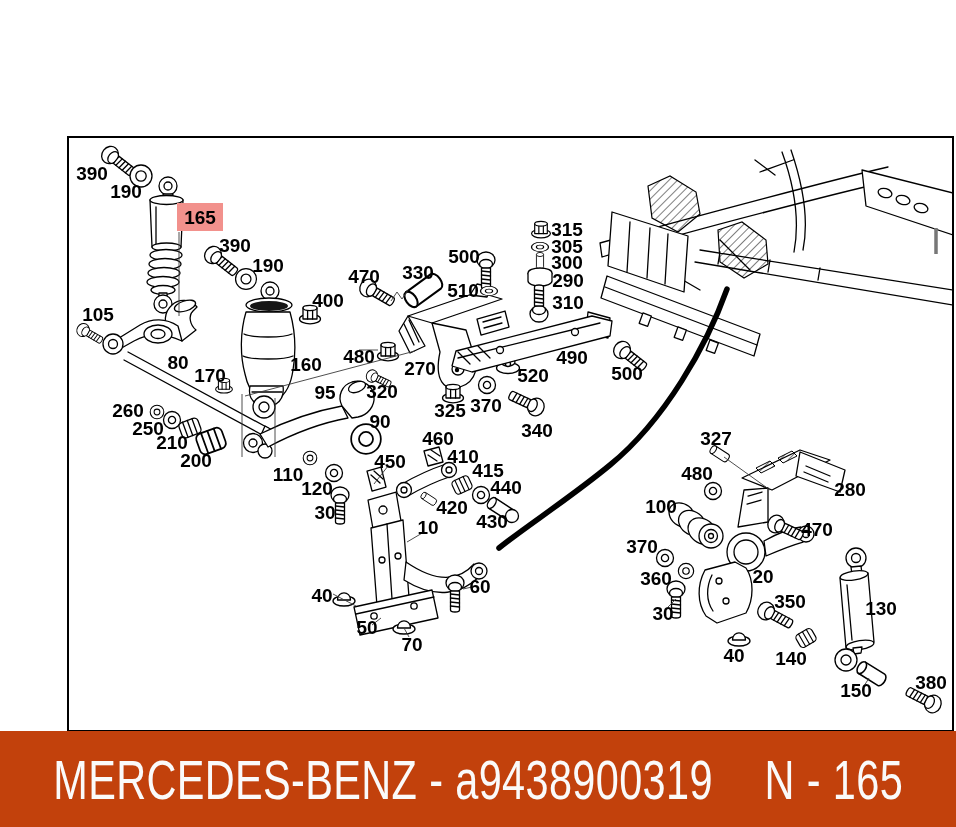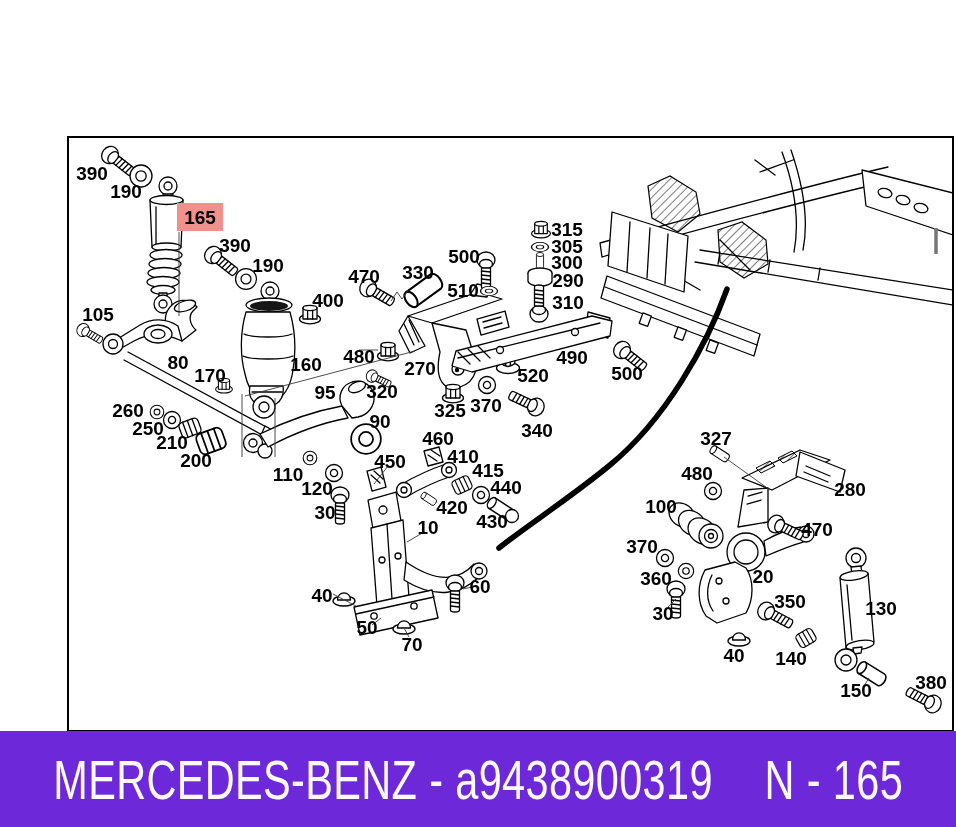--- a/index.html
+++ b/index.html
@@ -471,20 +471,20 @@
         <text x="763" y="583" class="lbl">20</text>
         <text x="790" y="608" class="lbl">350</text>
         <text x="881" y="615" class="lbl">130</text>
         <text x="734" y="662" class="lbl">40</text>
         <text x="791" y="665" class="lbl">140</text>
         <text x="856" y="697" class="lbl">150</text>
         <text x="931" y="689" class="lbl">380</text>
       </g>
 </svg>
 
-<div class="footer" style="background: #6d28d9; color: rgb(250, 250, 250); justify-content: center;">
+<div class="footer" style="background: #c2410c; color: rgb(250, 250, 250); justify-content: center;">
   <div class="footer-text">
     <span>MERCEDES-BENZ - a9438900319</span>
     <span>N - 165</span>
   </div>
 </div>
 
 </div>
 
 </body></html>

